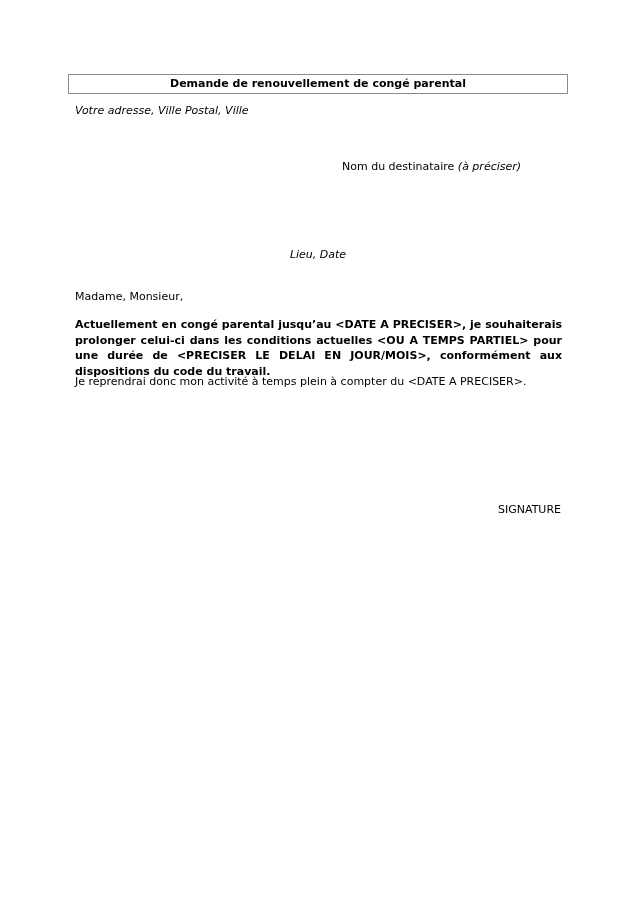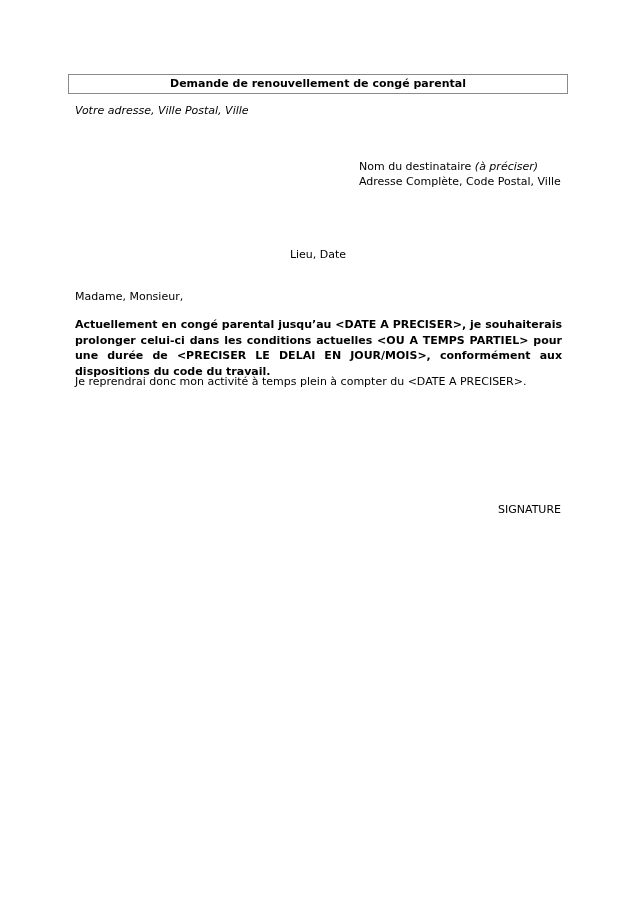--- a/index.html
+++ b/index.html
@@ -32,33 +32,34 @@
   }
   .sender-block {
     position: absolute;
     left: 75px;
     top: 104px;
     font-style: italic;
     line-height: 14.5px;
   }
   .recipient-block {
     position: absolute;
-    left: 359px;
+    left: 342px;
     top: 160px;
     line-height: 14.5px;
   }
   .recipient-block .note {
     font-style: italic;
   }
   .dateline {
     position: absolute;
     left: 0;
     top: 248px;
     width: 636px;
     text-align: center;
+    font-style: italic;
   }
   .salutation {
     position: absolute;
     left: 75px;
     top: 290px;
   }
   .para {
     position: absolute;
     left: 75px;
     width: 487px;
@@ -86,21 +87,20 @@
   <div class="title-box">
     <span>Demande de renouvellement de congé parental</span>
   </div>
 
   <div class="sender-block">
     <div>Votre adresse, Ville Postal, Ville</div>
   </div>
 
   <div class="recipient-block">
     <div><span>Nom du destinataire </span><span class="note">(à préciser)</span></div>
-    <div>Adresse Complète, Code Postal, Ville</div>
   </div>
 
   <div class="dateline">Lieu, Date</div>
 
   <div class="salutation">Madame, Monsieur,</div>
 
   <div class="para para-1 justified">Actuellement en congé parental jusqu’au &lt;DATE A PRECISER&gt;, je souhaiterais prolonger celui-ci dans les conditions actuelles &lt;OU A TEMPS PARTIEL&gt; pour une durée de &lt;PRECISER LE DELAI EN JOUR/MOIS&gt;, conformément aux dispositions du code du travail.</div>
 
   <div class="para para-2">Je reprendrai donc mon activité à temps plein à compter du &lt;DATE A PRECISER&gt;.</div>
 

